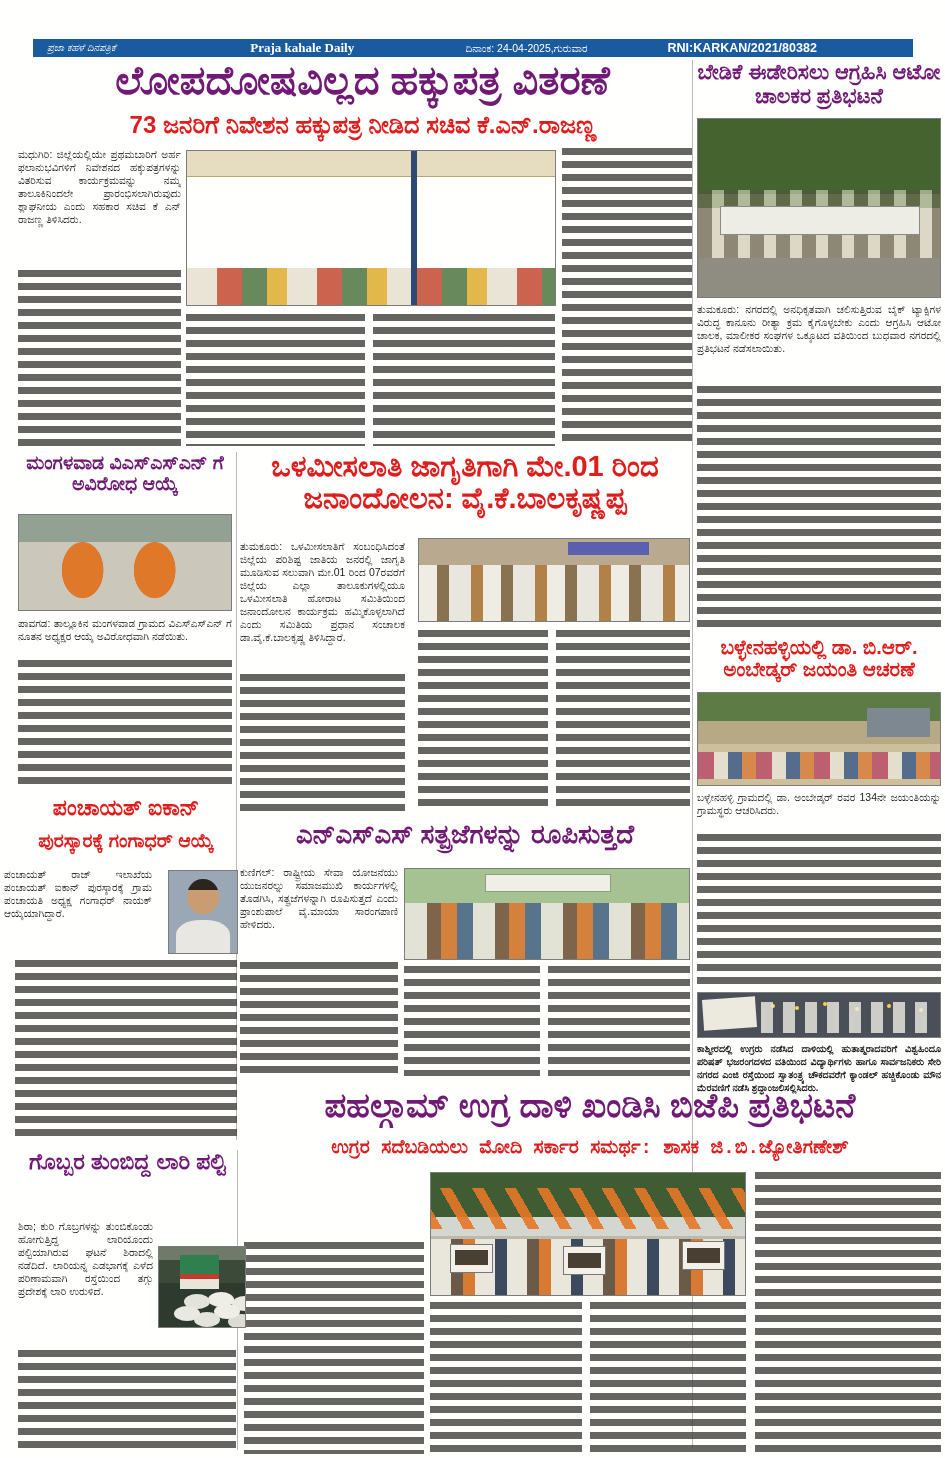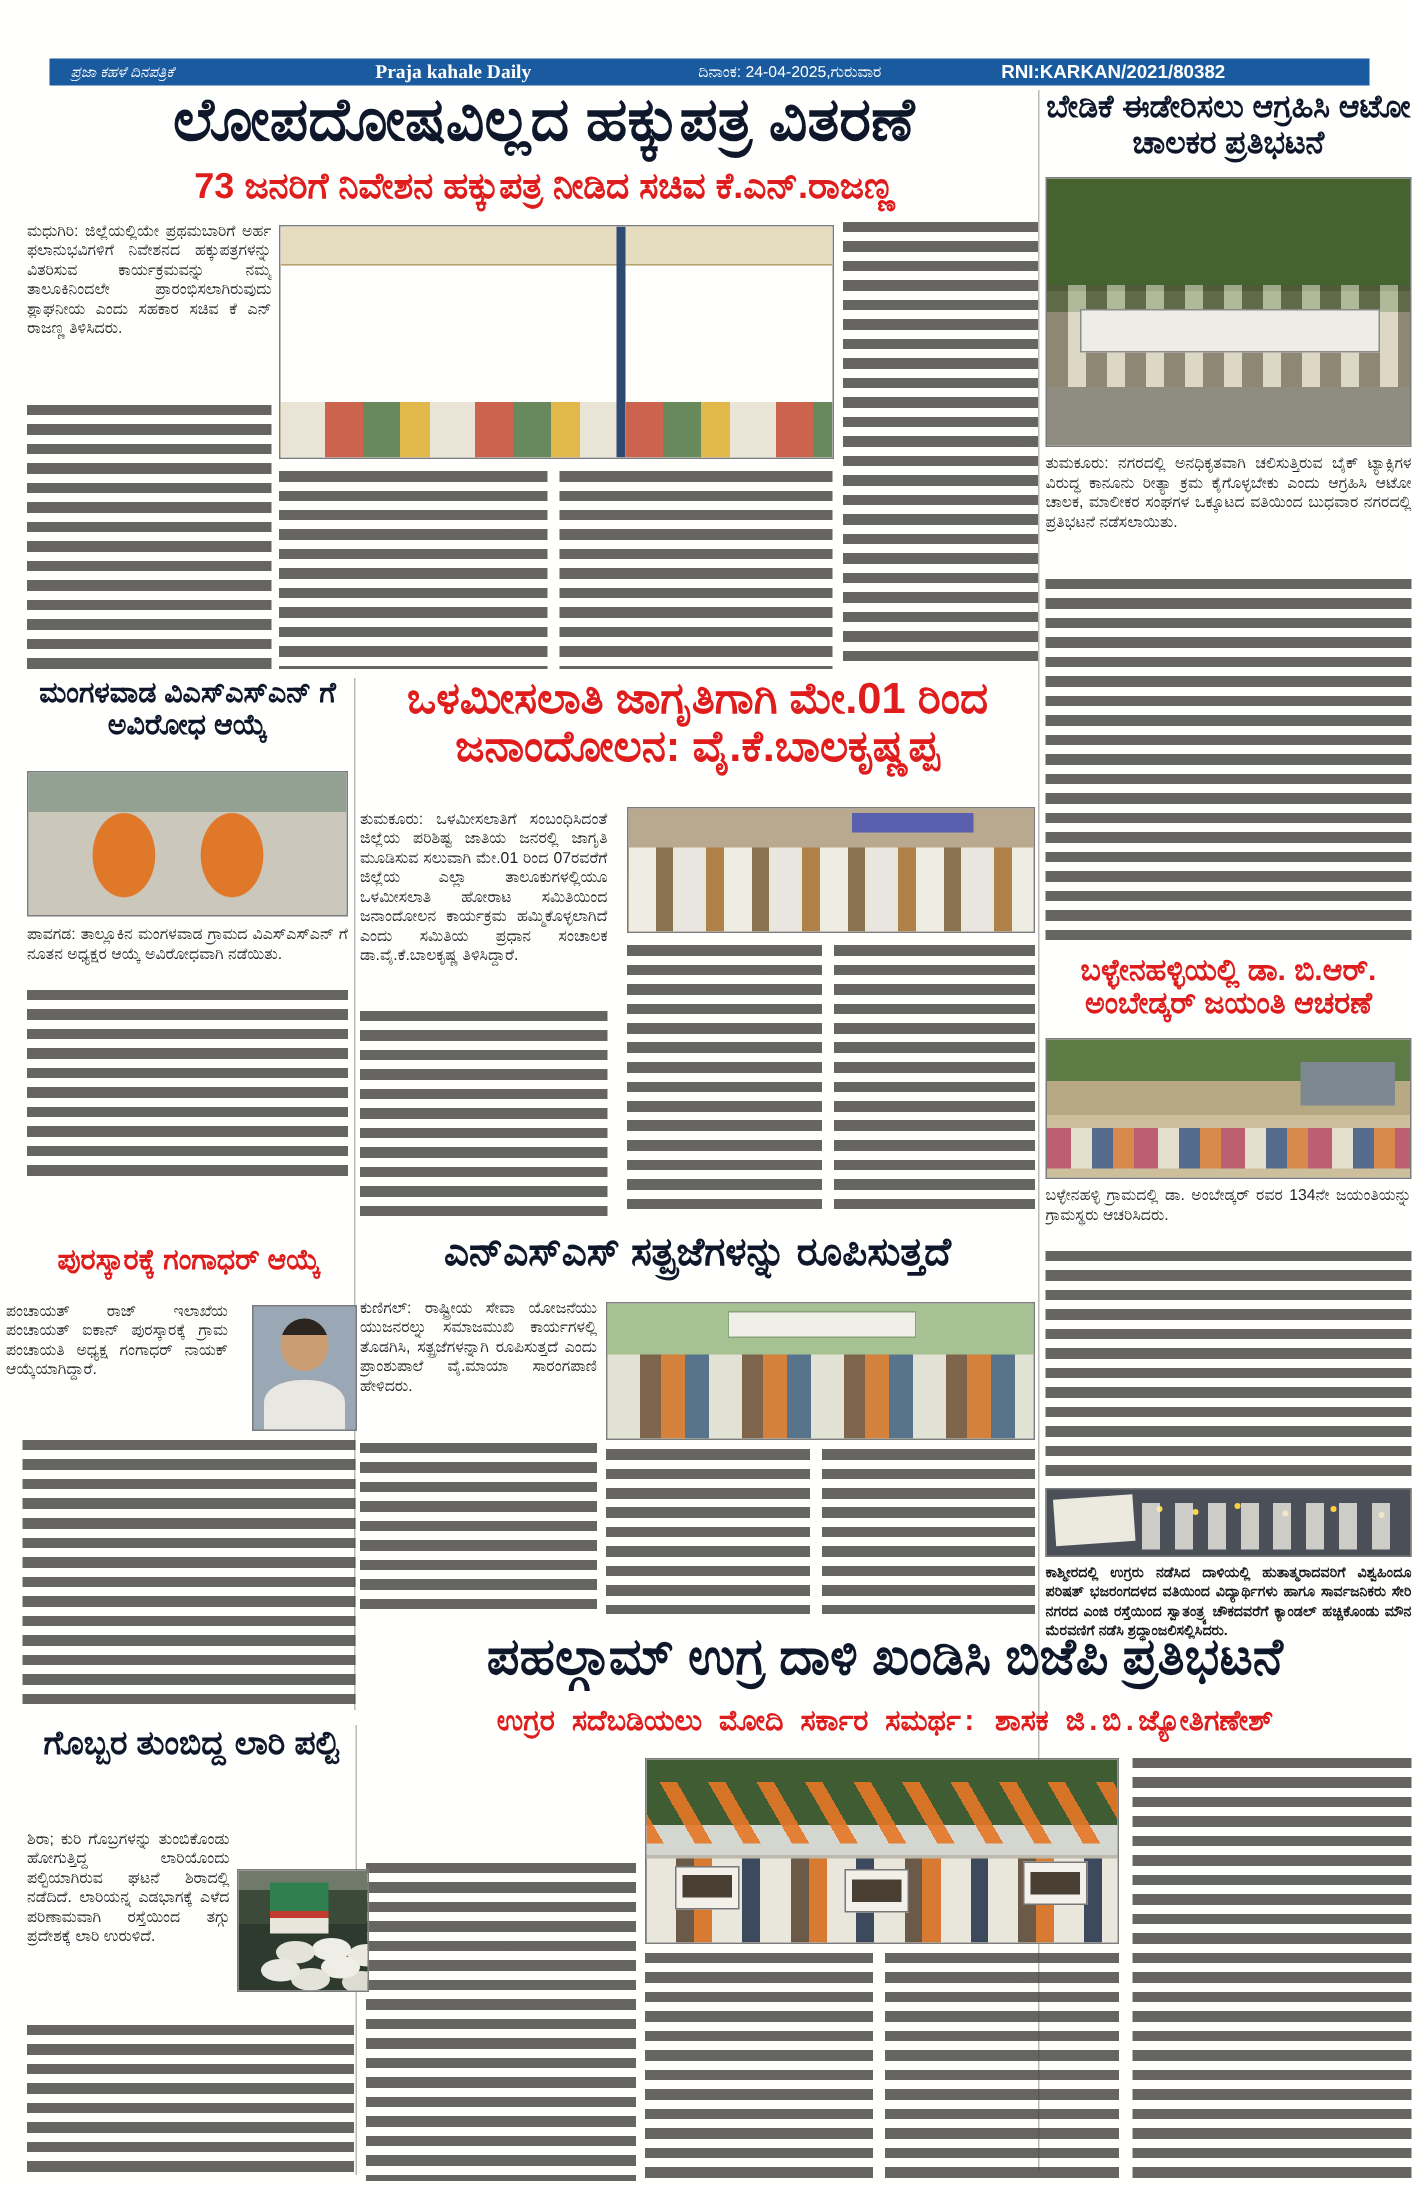--- a/index.html
+++ b/index.html
@@ -8,21 +8,21 @@
   .abs{position:absolute;}
   
   .masthead{background:#1a5a9e;color:#fff;display:flex;align-items:center;font-size:11px;}
   .masthead span{white-space:nowrap;overflow:hidden;}
   .m-brand{width:17%;padding-left:14px;font-style:italic;font-size:10px;}
   .m-title{width:24%;font-family:"Liberation Serif",serif;font-weight:bold;font-size:13px;text-align:center;}
   .m-date{width:27%;text-align:center;font-size:10.5px;}
   .m-rni{width:22%;font-weight:bold;font-size:12.5px;text-align:center;}
   .m-page{flex:1;text-align:right;padding-right:10px;font-size:10px;margin-top:38px;}
   
-  .hl{font-weight:bold;color:#0f172a;text-align:center;overflow:hidden;line-height:1.12;}
+  .hl{font-weight:bold;color:#701a75;text-align:center;overflow:hidden;line-height:1.12;}
   .hl.red{color:#e01d1d;}
   
   .lead{font-size:10.5px;line-height:13px;text-align:justify;color:#1d1d1d;overflow:hidden;}
   .cap{font-size:9.5px;line-height:13px;text-align:justify;color:#161616;font-weight:bold;overflow:hidden;}
   
   .tx{background-image:repeating-linear-gradient(180deg,#45433f 0px,#45433f 7px,transparent 7px,transparent 13px);opacity:.82;}
   .vrule{width:1px;background:#b9b9b9;}
   
   .ph{border:1px solid #7c7c7c;box-sizing:border-box;position:absolute;overflow:hidden;}
   .ph-main{background:
@@ -122,20 +122,21 @@
 
   <div class="abs hl red" style="left:697px;top:636px;width:244px;height:52px;font-size:20px;">ಬಳ್ಳೇನಹಳ್ಳಿಯಲ್ಲಿ ಡಾ. ಬಿ.ಆರ್. ಅಂಬೇಡ್ಕರ್ ಜಯಂತಿ ಆಚರಣೆ</div>
   <div class="ph ph-amb" style="left:697px;top:692px;width:244px;height:94px;"></div>
   <div class="abs lead" style="left:697px;top:791px;width:244px;height:40px;">ಬಳ್ಳೇನಹಳ್ಳಿ ಗ್ರಾಮದಲ್ಲಿ ಡಾ. ಅಂಬೇಡ್ಕರ್ ರವರ 134ನೇ ಜಯಂತಿಯನ್ನು ಗ್ರಾಮಸ್ಥರು ಆಚರಿಸಿದರು.</div>
   <div class="abs tx" style="left:697px;top:834px;width:244px;height:154px;"></div>
   <div class="ph ph-candle" style="left:697px;top:992px;width:244px;height:46px;">
       <i class="flames"></i>
     </div>
   <div class="abs cap" style="left:697px;top:1042px;width:244px;height:64px;">ಕಾಶ್ಮೀರದಲ್ಲಿ ಉಗ್ರರು ನಡೆಸಿದ ದಾಳಿಯಲ್ಲಿ ಹುತಾತ್ಮರಾದವರಿಗೆ ವಿಶ್ವಹಿಂದೂ ಪರಿಷತ್ ಭಜರಂಗದಳದ ವತಿಯಿಂದ ವಿದ್ಯಾರ್ಥಿಗಳು ಹಾಗೂ ಸಾರ್ವಜನಿಕರು ಸೇರಿ ನಗರದ ಎಂಜಿ ರಸ್ತೆಯಿಂದ ಸ್ವಾತಂತ್ರ್ಯ ಚೌಕದವರೆಗೆ ಕ್ಯಾಂಡಲ್ ಹಚ್ಚಿಕೊಂಡು ಮೌನ ಮೆರವಣಿಗೆ ನಡೆಸಿ ಶ್ರದ್ಧಾಂಜಲಿಸಲ್ಲಿಸಿದರು.</div>
 
+  <div class="abs hl red" style="left:15px;top:796px;width:222px;height:32px;font-size:22px;">ಪಂಚಾಯತ್ ಐಕಾನ್</div>
   <div class="abs hl red" style="left:15px;top:830px;width:222px;height:30px;font-size:19px;">ಪುರಸ್ಕಾರಕ್ಕೆ ಗಂಗಾಧರ್ ಆಯ್ಕೆ</div>
   <div class="abs lead" style="left:4px;top:868px;width:148px;height:88px;">ಪಂಚಾಯತ್ ರಾಜ್ ಇಲಾಖೆಯ ಪಂಚಾಯತ್ ಐಕಾನ್ ಪುರಸ್ಕಾರಕ್ಕೆ ಗ್ರಾಮ ಪಂಚಾಯತಿ ಅಧ್ಯಕ್ಷ ಗಂಗಾಧರ್ ನಾಯಕ್ ಆಯ್ಕೆಯಾಗಿದ್ದಾರೆ.</div>
   <div class="ph ph-port" style="left:168px;top:870px;width:70px;height:84px;"></div>
   <div class="abs tx" style="left:15px;top:960px;width:222px;height:180px;"></div>
 
   <div class="abs hl" style="left:240px;top:820px;width:450px;height:40px;font-size:26px;">ಎನ್‌ಎಸ್‌ಎಸ್ ಸತ್ಪ್ರಜೆಗಳನ್ನು ರೂಪಿಸುತ್ತದೆ</div>
   <div class="abs lead" style="left:240px;top:866px;width:158px;height:92px;">ಕುಣಿಗಲ್: ರಾಷ್ಟ್ರೀಯ ಸೇವಾ ಯೋಜನೆಯು ಯುಜನರಲ್ನು ಸಮಾಜಮುಖಿ ಕಾರ್ಯಗಳಲ್ಲಿ ತೊಡಗಿಸಿ, ಸತ್ಪ್ರಜೆಗಳನ್ನಾಗಿ ರೂಪಿಸುತ್ತದೆ ಎಂದು ಪ್ರಾಂಶುಪಾಲೆ ವೈ.ಮಾಯಾ ಸಾರಂಗಪಾಣಿ ಹೇಳಿದರು.</div>
   <div class="abs tx" style="left:240px;top:962px;width:158px;height:114px;"></div>
   <div class="ph ph-nss" style="left:404px;top:868px;width:286px;height:92px;"></div>
   <div class="abs tx" style="left:404px;top:966px;width:136px;height:110px;"></div>

